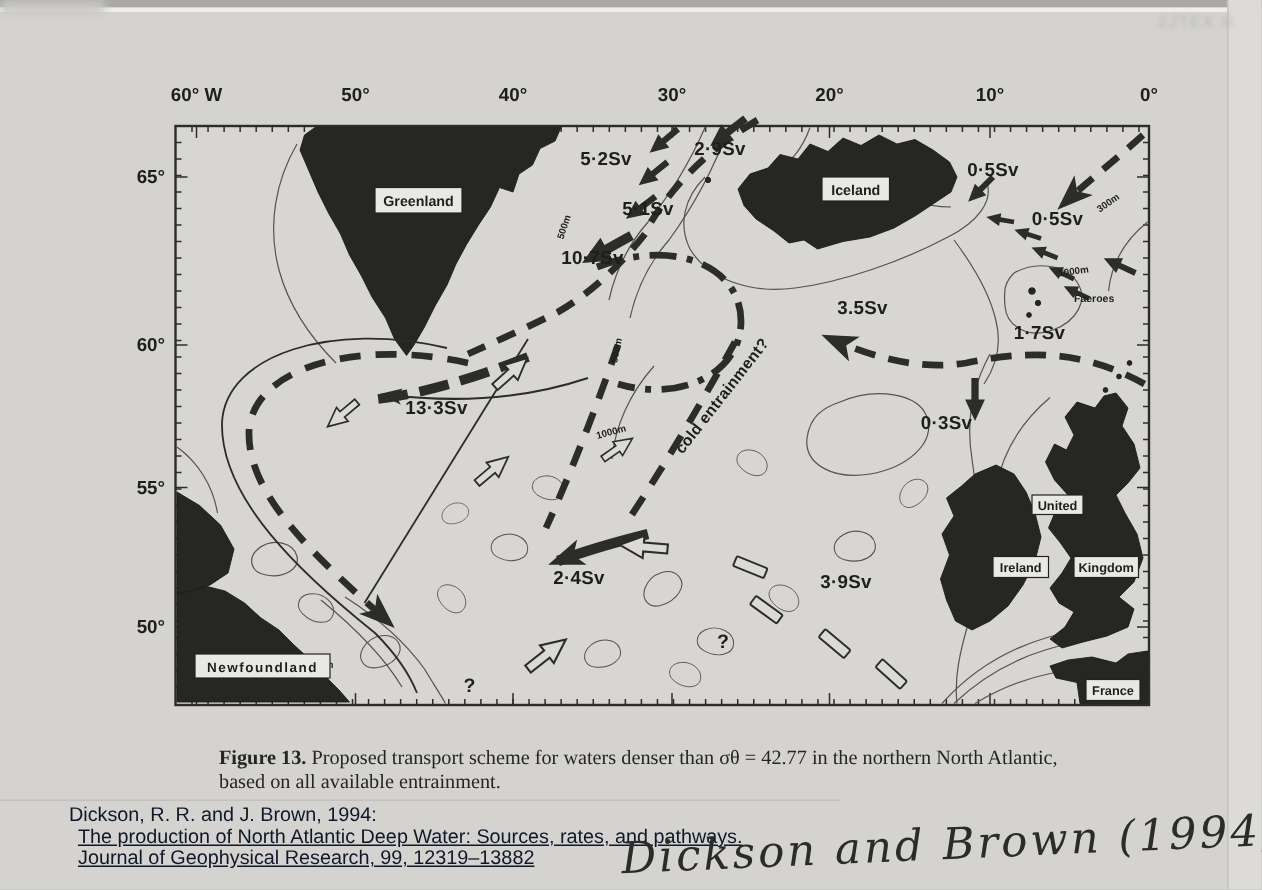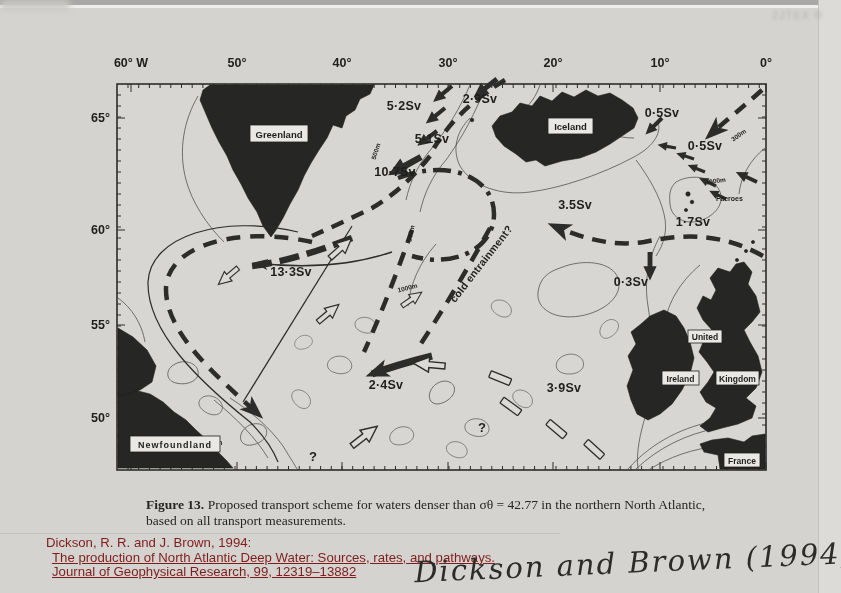--- a/index.html
+++ b/index.html
@@ -14,21 +14,21 @@
   svg text{font-family:"Liberation Sans",sans-serif;fill:#1e1e1c;}
   .axis{font-size:12.5px;}
   .sv{font-size:12.5px;letter-spacing:.2px;}
   .boxtxt{font-size:9.5px;}
   .tiny{font-size:6.5px;fill:#3a3a38;}
   .qmark{font-size:13px;}
   #caption{position:absolute;left:146px;top:497px;width:606px;
     font-family:"Liberation Serif",serif;font-size:13.5px;color:#252523;line-height:16px;}
   #caption .figlab{font-weight:bold;}
   #scanline{position:absolute;left:0;top:533px;width:560px;height:1px;background:#c2c1bd;}
-  #citation{position:absolute;left:46px;top:536px;color:#7f1d1d;font-size:13.2px;line-height:14.5px;white-space:nowrap;}
+  #citation{position:absolute;left:46px;top:536px;color:#0f172a;font-size:13.2px;line-height:14.5px;white-space:nowrap;}
   #citation .ind{padding-left:6px;text-decoration:underline;}
   #handwriting{position:absolute;left:414px;top:546px;width:420px;
     font-family:"DejaVu Serif",serif;font-style:italic;font-size:29px;color:#2b2b29;
     transform:rotate(-2.5deg);letter-spacing:2px;white-space:nowrap;}
 </style>
 </head>
 <body>
 
 <div id="page">
   <div id="topstrip"></div>
@@ -449,21 +449,21 @@
         <rect x="130" y="436" width="90" height="16" fill="#e9e8e4" stroke="#222220" stroke-width="0.8"></rect>
         <text x="175" y="448" text-anchor="middle" style="font-size:9px;letter-spacing:1px;">Newfoundland</text>
       </g>
     </g>
   </svg>
   </div>
 
   <div id="caption">
     <span class="figlab">Figure 13.</span>
     <span>Proposed transport scheme for waters denser than σθ = 42.77 in the northern North Atlantic,</span><br>
-    <span>based on all transport measurements.</span>
+    <span>based on all available entrainment.</span>
   </div>
 
   <div id="scanline"></div>
 
   <div id="citation">
     <div>Dickson, R. R. and J. Brown, 1994:</div>
     <div class="ind">The production of North Atlantic Deep Water: Sources, rates, and pathways.</div>
     <div class="ind">Journal of Geophysical Research, 99, 12319–13882</div>
   </div>
 

